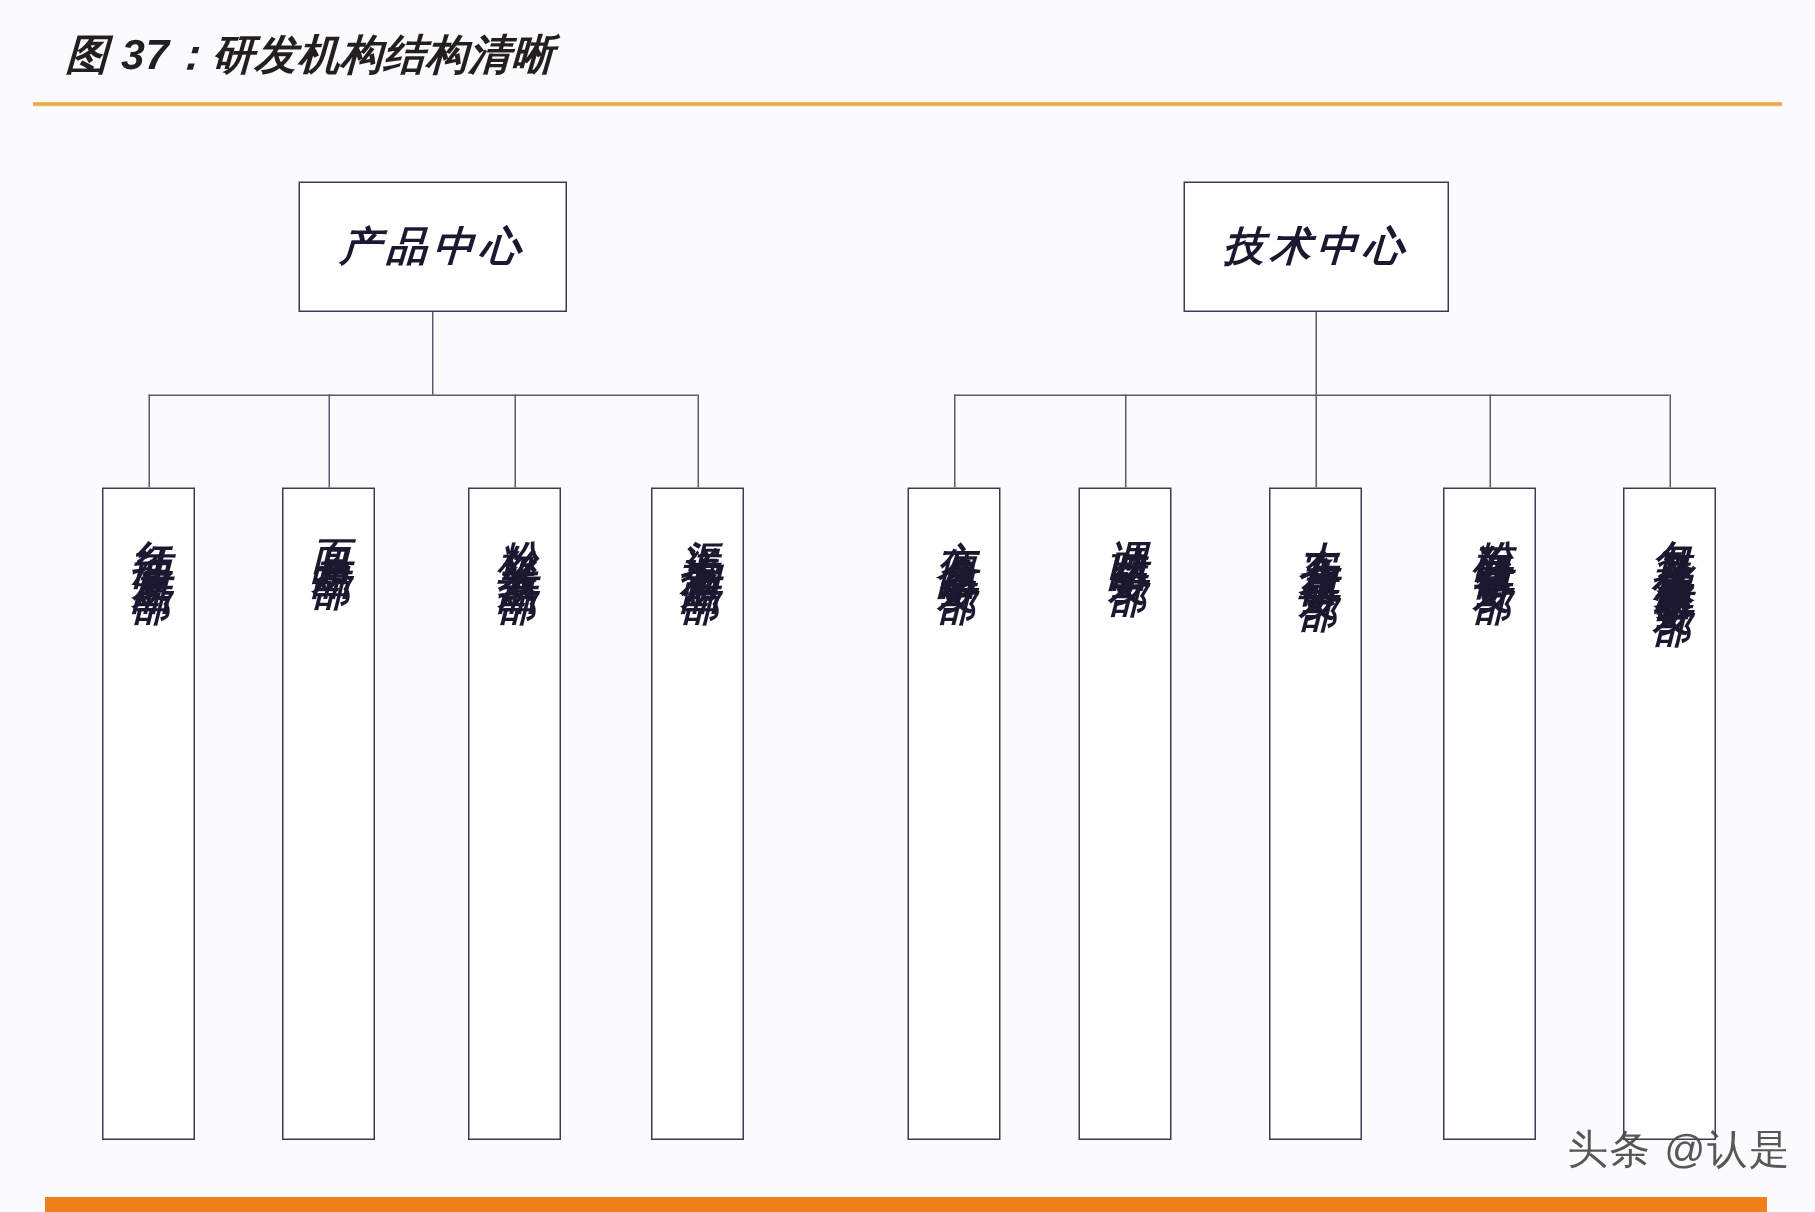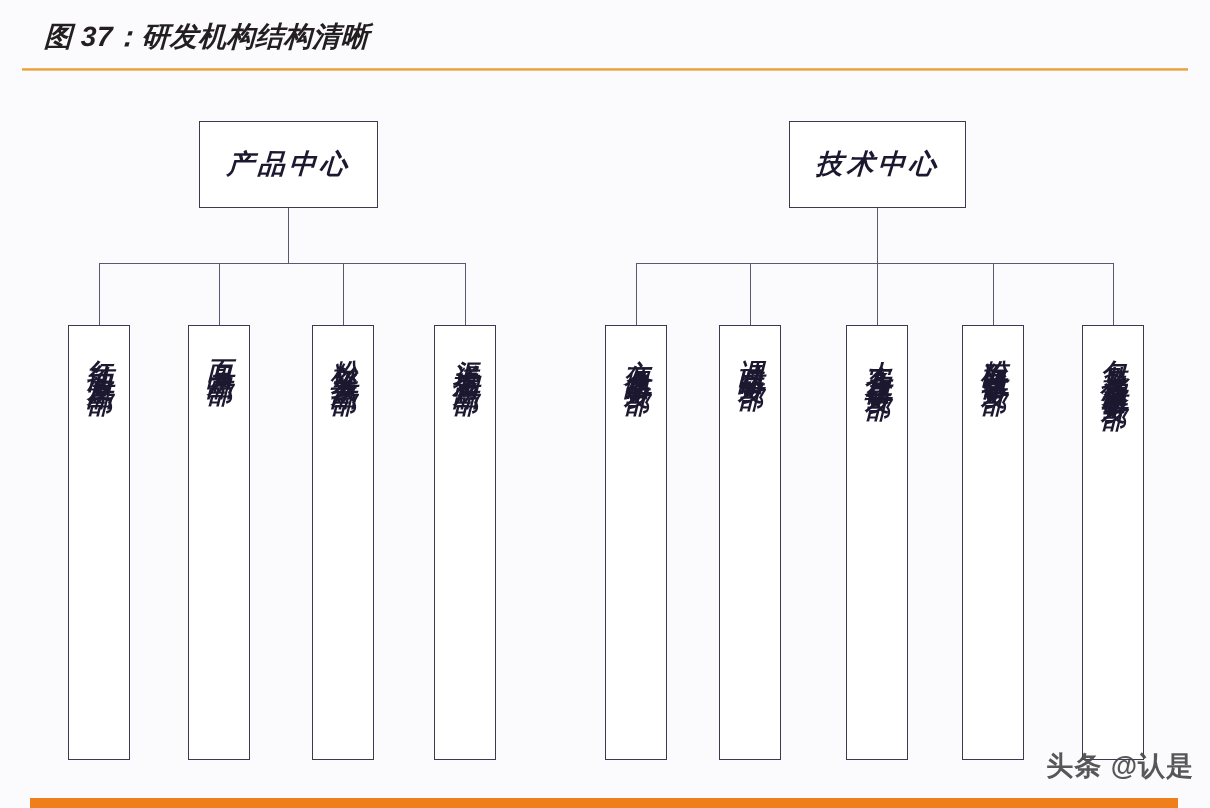--- a/index.html
+++ b/index.html
@@ -99,21 +99,21 @@
   }
   .conn.v { width: 1.2px; }
   .conn.h { height: 1.2px; }
 
   
   .watermark {
     position: absolute;
     right: 16px;
     bottom: 24px;
     font-size: 27px;
-    font-weight: bold;
+    font-weight: normal;
     color: #4a4a4a;
     letter-spacing: 1px;
     white-space: nowrap;
     opacity: 0.92;
   }
 
   
   .footer-bar {
     position: absolute;
     left: 30px;

